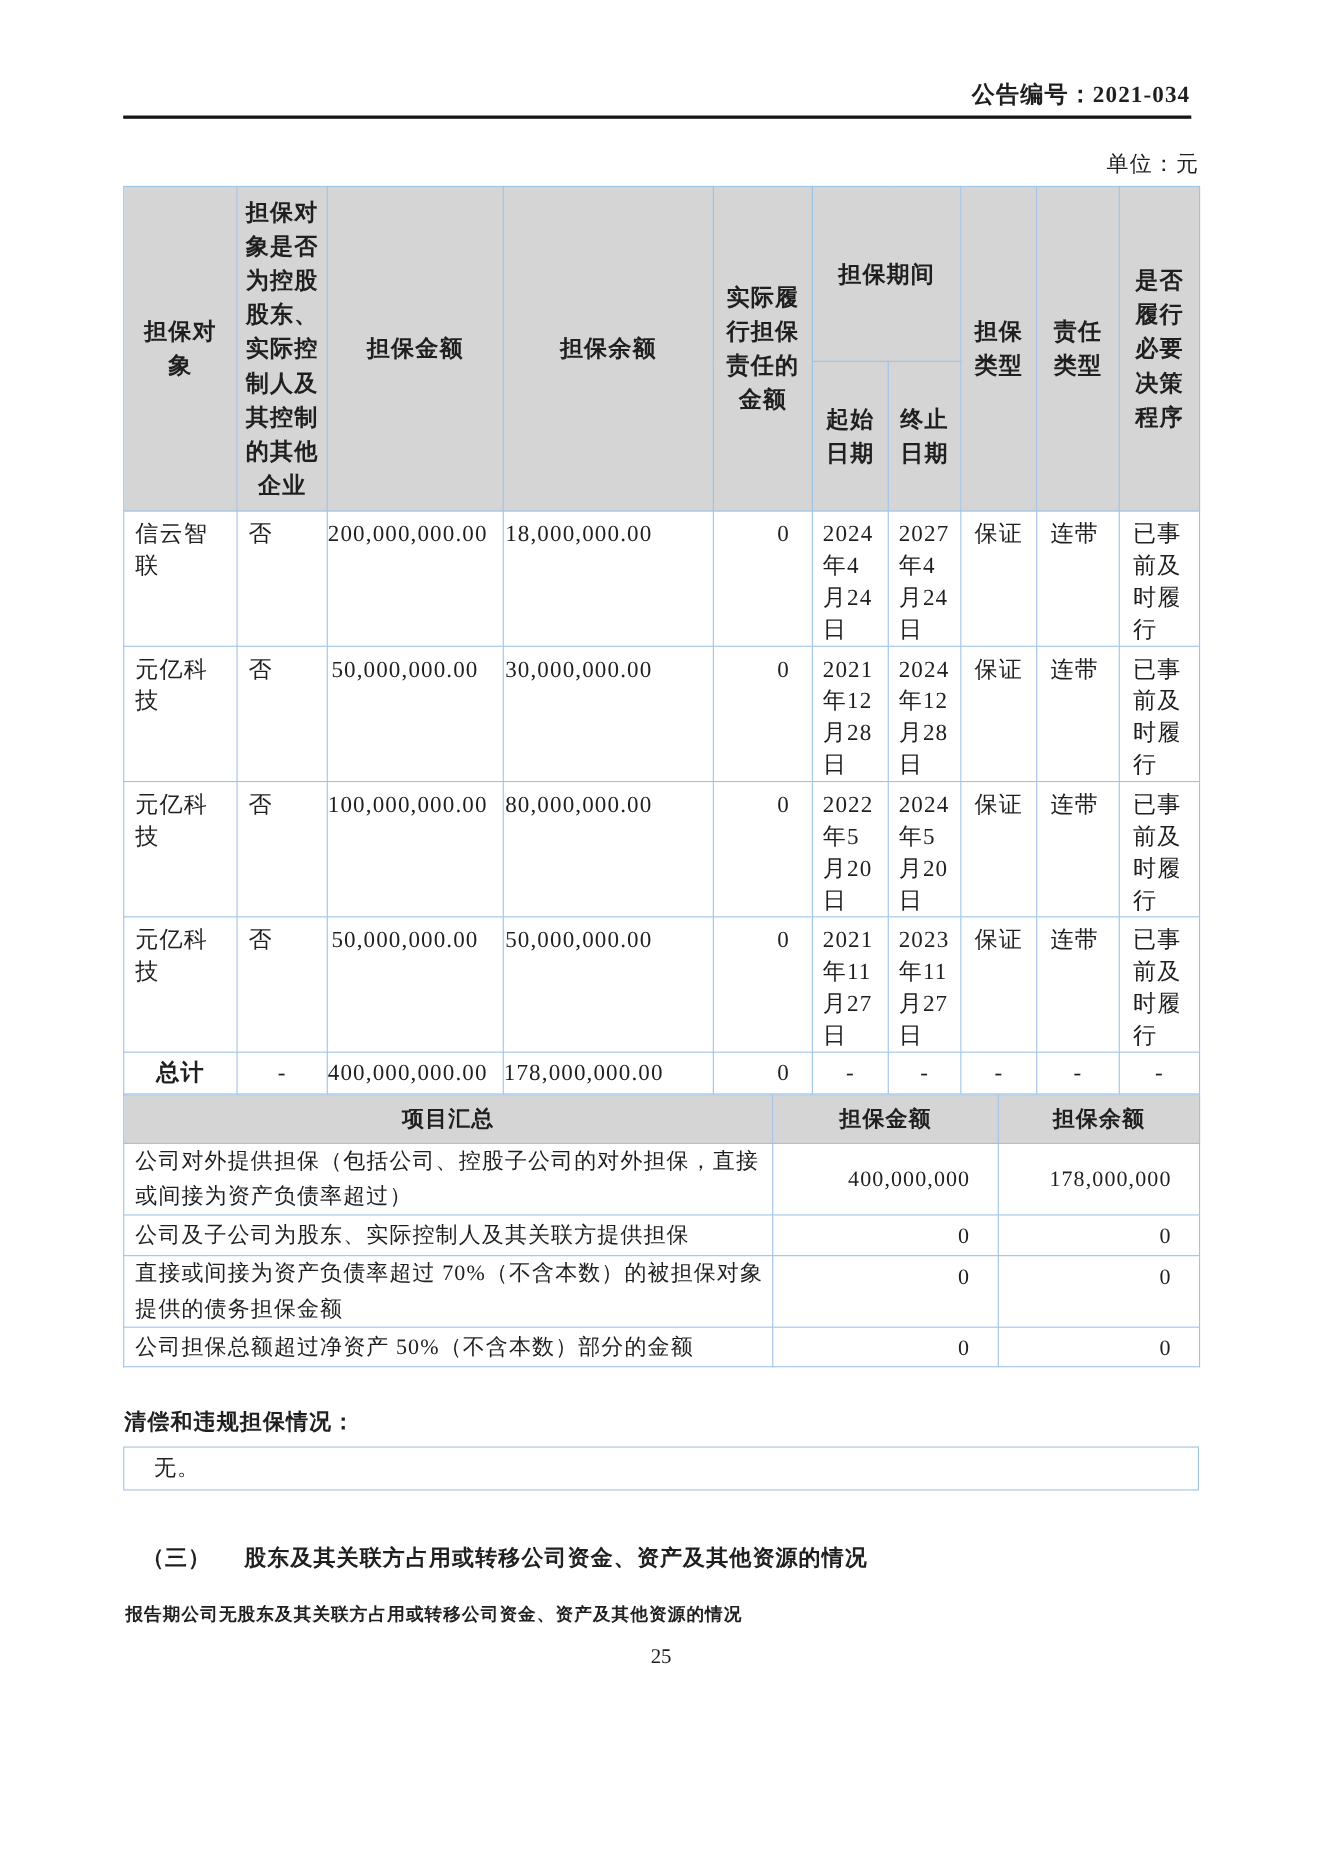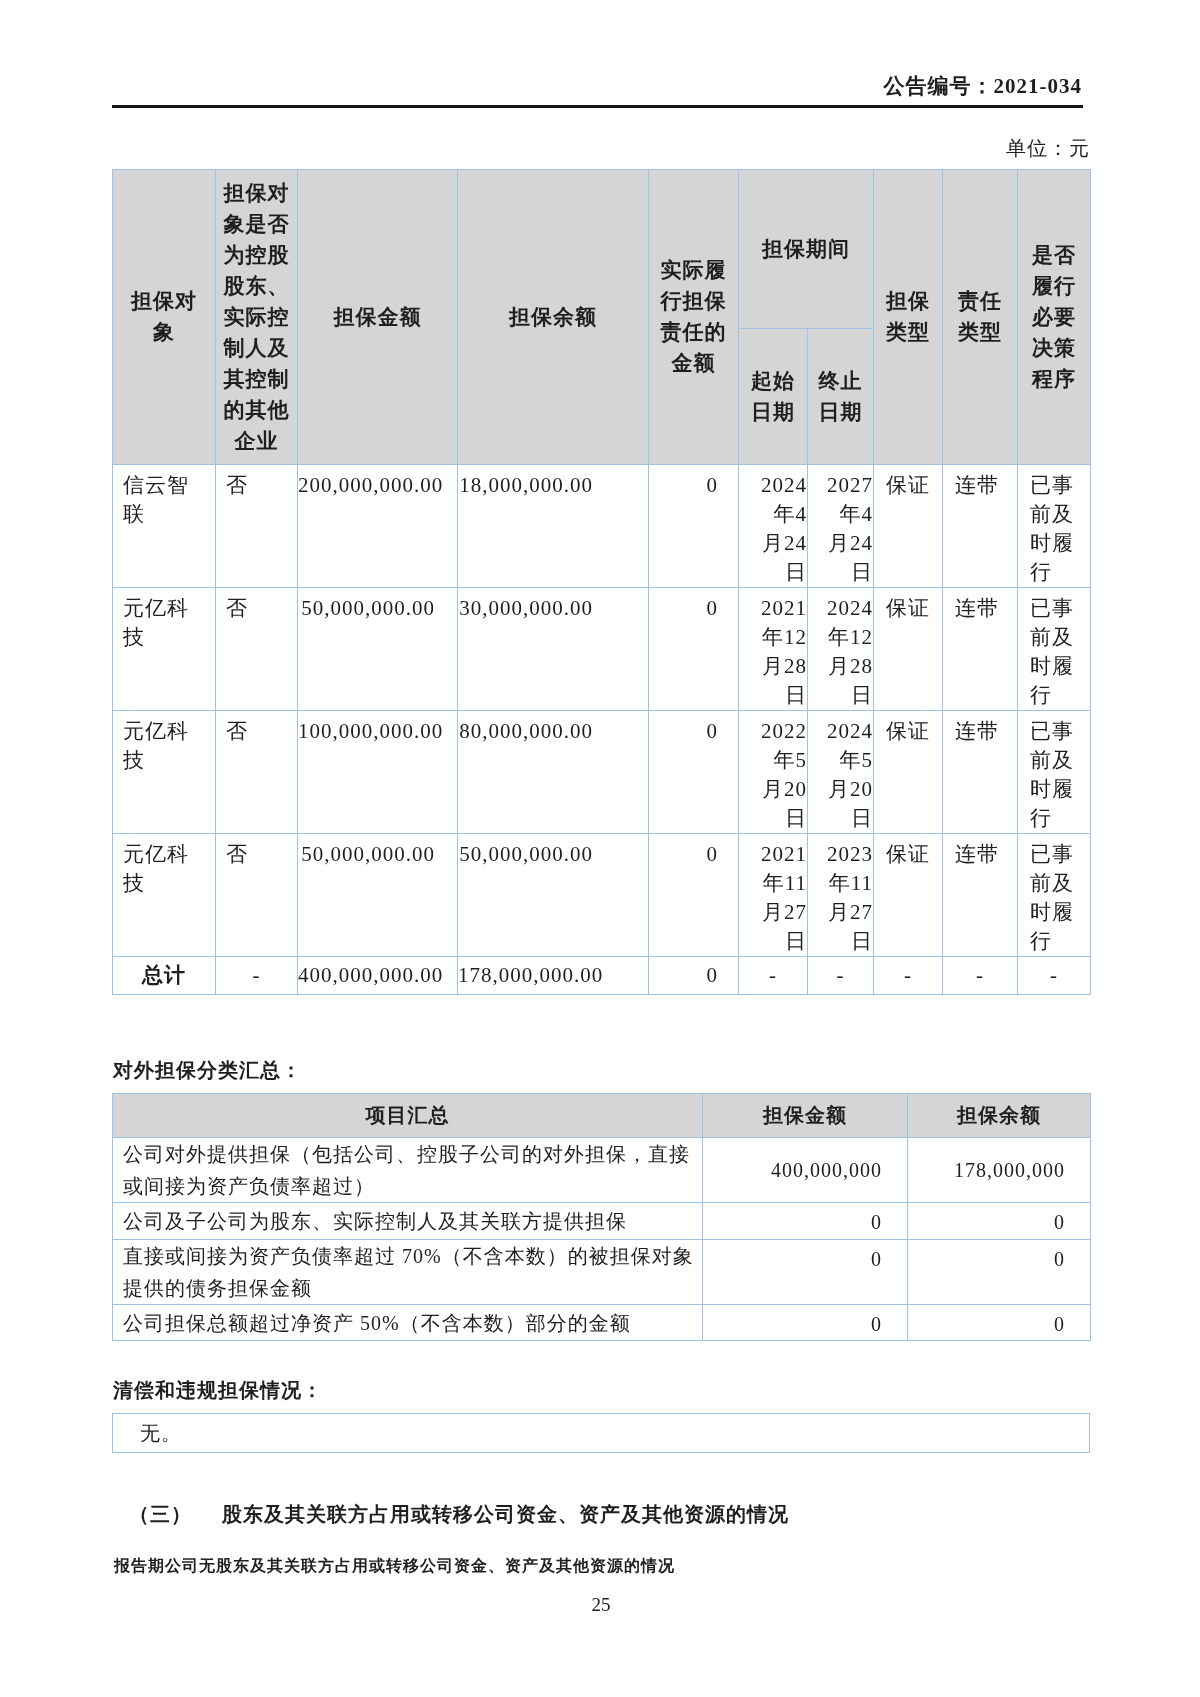--- a/index.html
+++ b/index.html
@@ -32,21 +32,21 @@
   .gt td{font-size:21px;line-height:29px;vertical-align:top;padding-top:6px;letter-spacing:1px;}
   .gt tr.hr1{height:159px;}
   .gt tr.hr2{height:136px;}
   .gt tr.dr{height:94px;}
   .gt tr.tr-total{height:38px;}
   .c1{text-align:left;padding-left:10px;}
   .c2{text-align:left;padding-left:10px;}
   .c3{text-align:right;padding-right:22px;}
   .c4{text-align:right;padding-right:55px;}
   .c5{text-align:right;padding-right:20px;}
-  .c6,.c7{text-align:right;padding-left:9px;}
+  .c6,.c7{text-align:left;padding-left:9px;}
   .c8,.c9,.c10{text-align:left;padding-left:12px;}
   .tr-total td{vertical-align:middle;padding-top:0;}
   .tr-total .c1{text-align:center;padding-left:0;font-weight:bold;}
   .tr-total .c2,.tr-total .c6,.tr-total .c7,.tr-total .c8,.tr-total .c9,.tr-total .c10{text-align:center;padding-left:0;}
 
   
   .sum-title{margin:62px 0 9px 1px;font-size:20px;font-weight:bold;letter-spacing:1px;}
   .set-title{margin:36px 0 9px 1px;font-size:20px;font-weight:bold;letter-spacing:1px;}
 
   
@@ -226,21 +226,20 @@
           <td class="c5">0</td>
           <td class="c6">-</td>
           <td class="c7">-</td>
           <td class="c8">-</td>
           <td class="c9">-</td>
           <td class="c10">-</td>
         </tr>
       </tbody>
     </table>
 
-    <div class="sum-title">对外担保分类汇总：</div>
 
     <table class="st">
       <colgroup>
         <col style="width:590px">
           <col style="width:205px">
           <col style="width:183px">
       </colgroup>
       <thead>
         <tr>
           <th>项目汇总</th>

